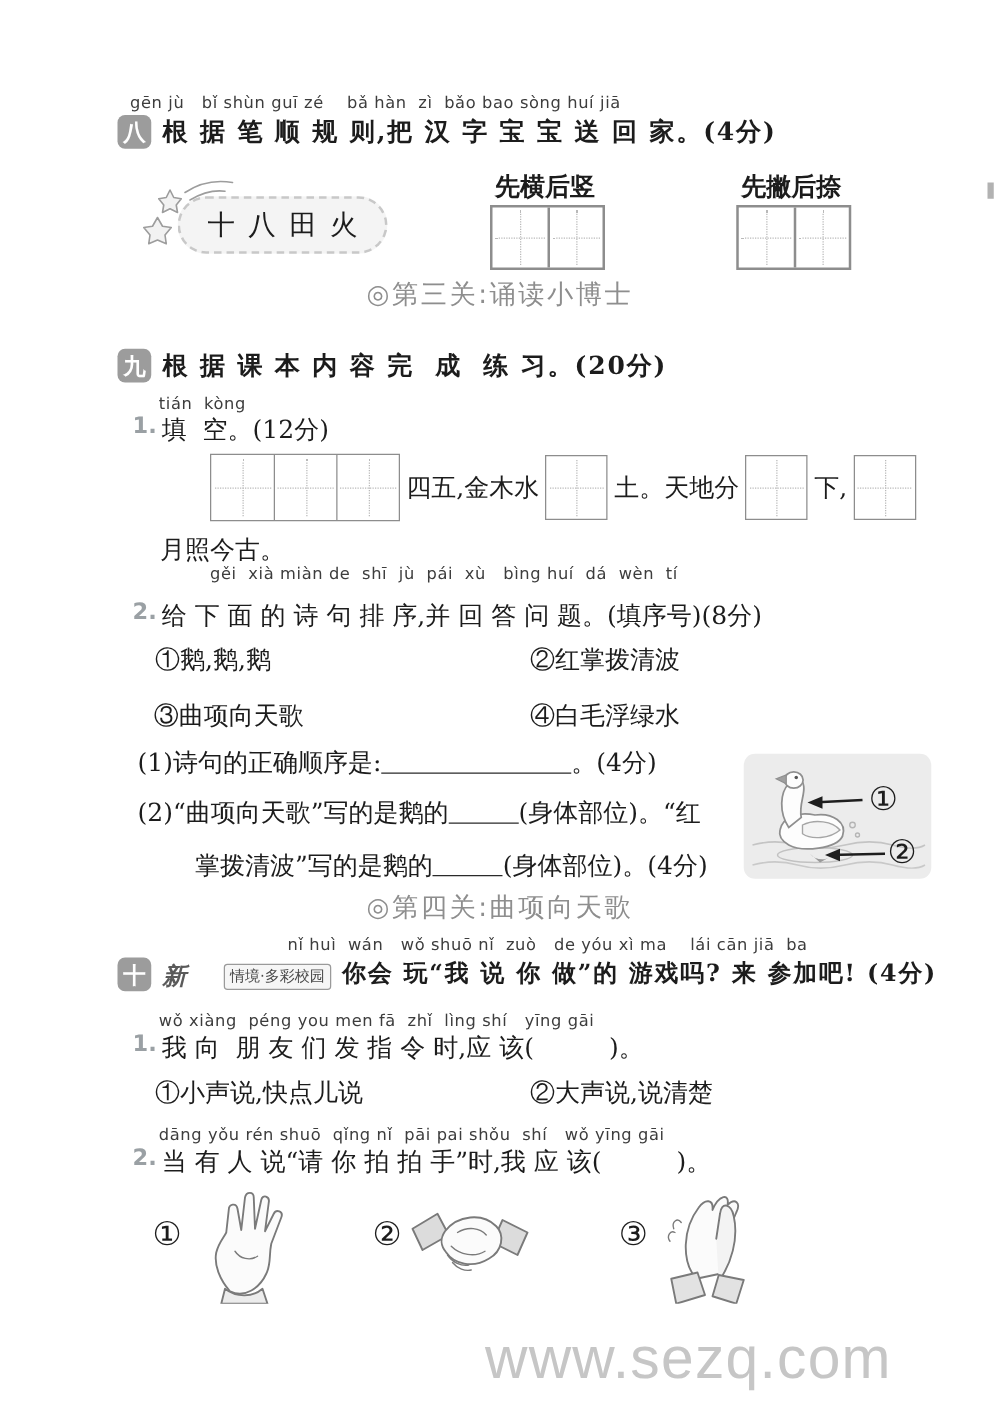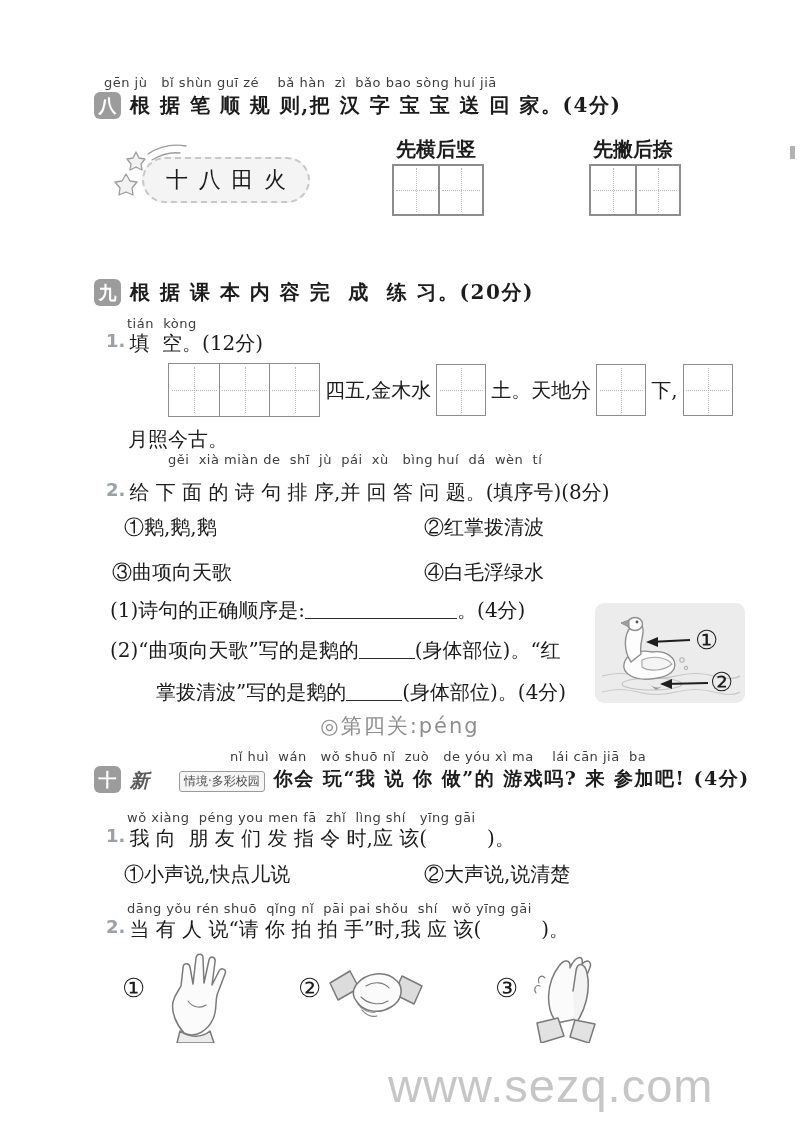--- a/index.html
+++ b/index.html
@@ -83,20 +83,21 @@
 
   <div class="abs gridpair" style="left:392px;top:164px;">
     <div class="gcell"></div>
     <div class="gcell"></div>
   </div>
   <div class="abs gridpair" style="left:589px;top:164px;">
     <div class="gcell"></div>
     <div class="gcell"></div>
   </div>
 
+  <div class="abs gate" style="left:0;top:221px;">◎第三关:诵读小博士</div>
 
   <div class="abs sec-row" style="left:94px;top:279px;">
     <span class="badge">九</span>
     <span class="sec-title">根 据 课 本 内 容 完  成  练 习。(20分)</span>
   </div>
 
   <div class="abs pinyin" style="left:127px;top:316px;">tián  kòng</div>
   <div class="abs qrow" style="left:106px;top:330px;">
     <span class="qnum">1.</span>
     <span class="zh">填  空。(12分)</span>
@@ -118,21 +119,21 @@
   <div class="abs zh" style="left:128px;top:426px;">月照今古。</div>
 
   <div class="abs pinyin" style="left:127px;top:452px;margin-left:41px;">gěi  xià miàn de  shī  jù  pái  xù   bìng huí  dá  wèn  tí</div>
   <div class="abs qrow" style="left:106px;top:479px;">
     <span class="qnum">2.</span>
     <span class="zh">给 下 面 的 诗 句 排 序,并 回 答 问 题。(填序号)(8分)</span>
   </div>
 
   <div class="abs opt" style="left:124px;top:514px;">①鹅,鹅,鹅</div>
   <div class="abs opt" style="left:424px;top:514px;">②红掌拨清波</div>
-  <div class="abs opt" style="left:112px;top:559px;text-align:center;">③曲项向天歌</div>
+  <div class="abs opt" style="left:123px;top:559px;text-align:center;">③曲项向天歌</div>
   <div class="abs opt" style="left:424px;top:559px;">④白毛浮绿水</div>
 
   <div class="abs zh" style="left:110px;top:597px;"><span>(1)诗句的正确顺序是:</span><span class="blank" style="width:152px;"></span><span>。(4分)</span></div>
 
   <div class="abs zh" style="left:110px;top:637px;"><span>(2)“曲项向天歌”写的是鹅的</span><span class="blank" style="width:56px;"></span><span>(身体部位)。“红</span></div>
   <div class="abs zh" style="left:156px;top:679px;"><span>掌拨清波”写的是鹅的</span><span class="blank" style="width:56px;"></span><span>(身体部位)。(4分)</span></div>
 
   <svg class="abs" style="left:594px;top:602px;" width="152" height="102" viewBox="0 0 152 102">
     <rect x="1" y="1" width="150" height="100" rx="9" fill="#ececec"></rect>
     <path d="M8,74 Q26,69 44,74 T82,74 T120,74 T146,74" fill="none" stroke="#c4c4c4" stroke-width="1.2"></path>
@@ -148,21 +149,21 @@
     <circle cx="92" cy="66" r="1.6" fill="none" stroke="#b5b5b5" stroke-width="1.1"></circle>
     <path d="M54,81 C58,86 66,87 71,83 L62,88 Z" fill="#9a9a9a"></path>
     <line x1="96" y1="38" x2="56" y2="40" stroke="#1e1e1e" stroke-width="2.2"></line>
     <polygon points="52,40 64,35 64,45" fill="#1e1e1e"></polygon>
     <line x1="114" y1="81" x2="70" y2="82" stroke="#1e1e1e" stroke-width="2.2"></line>
     <polygon points="66,82 78,77 78,87" fill="#1e1e1e"></polygon>
   </svg>
   <span class="abs circ" style="left:695px;top:627px;">①</span>
   <span class="abs circ" style="left:710px;top:669px;">②</span>
 
-  <div class="abs gate" style="left:0;top:712px;">◎第四关:péng</div>
+  <div class="abs gate" style="left:0;top:712px;">◎第四关:曲项向天歌</div>
 
   <div class="abs pinyin" style="left:230px;top:749px;">nǐ huì  wán   wǒ shuō nǐ  zuò   de yóu xì ma    lái cān jiā  ba</div>
   <div class="abs sec-row" style="left:94px;top:766px;">
     <span class="badge">十</span>
     <span class="tag">
       <span class="tag-xin">新</span>
       <span class="tag-box">情境·多彩校园</span>
     </span>
     <span class="sec-title" style="font-size:19px;">你会 玩“我 说 你 做”的 游戏吗? 来 参加吧! (4分)</span>
   </div>

